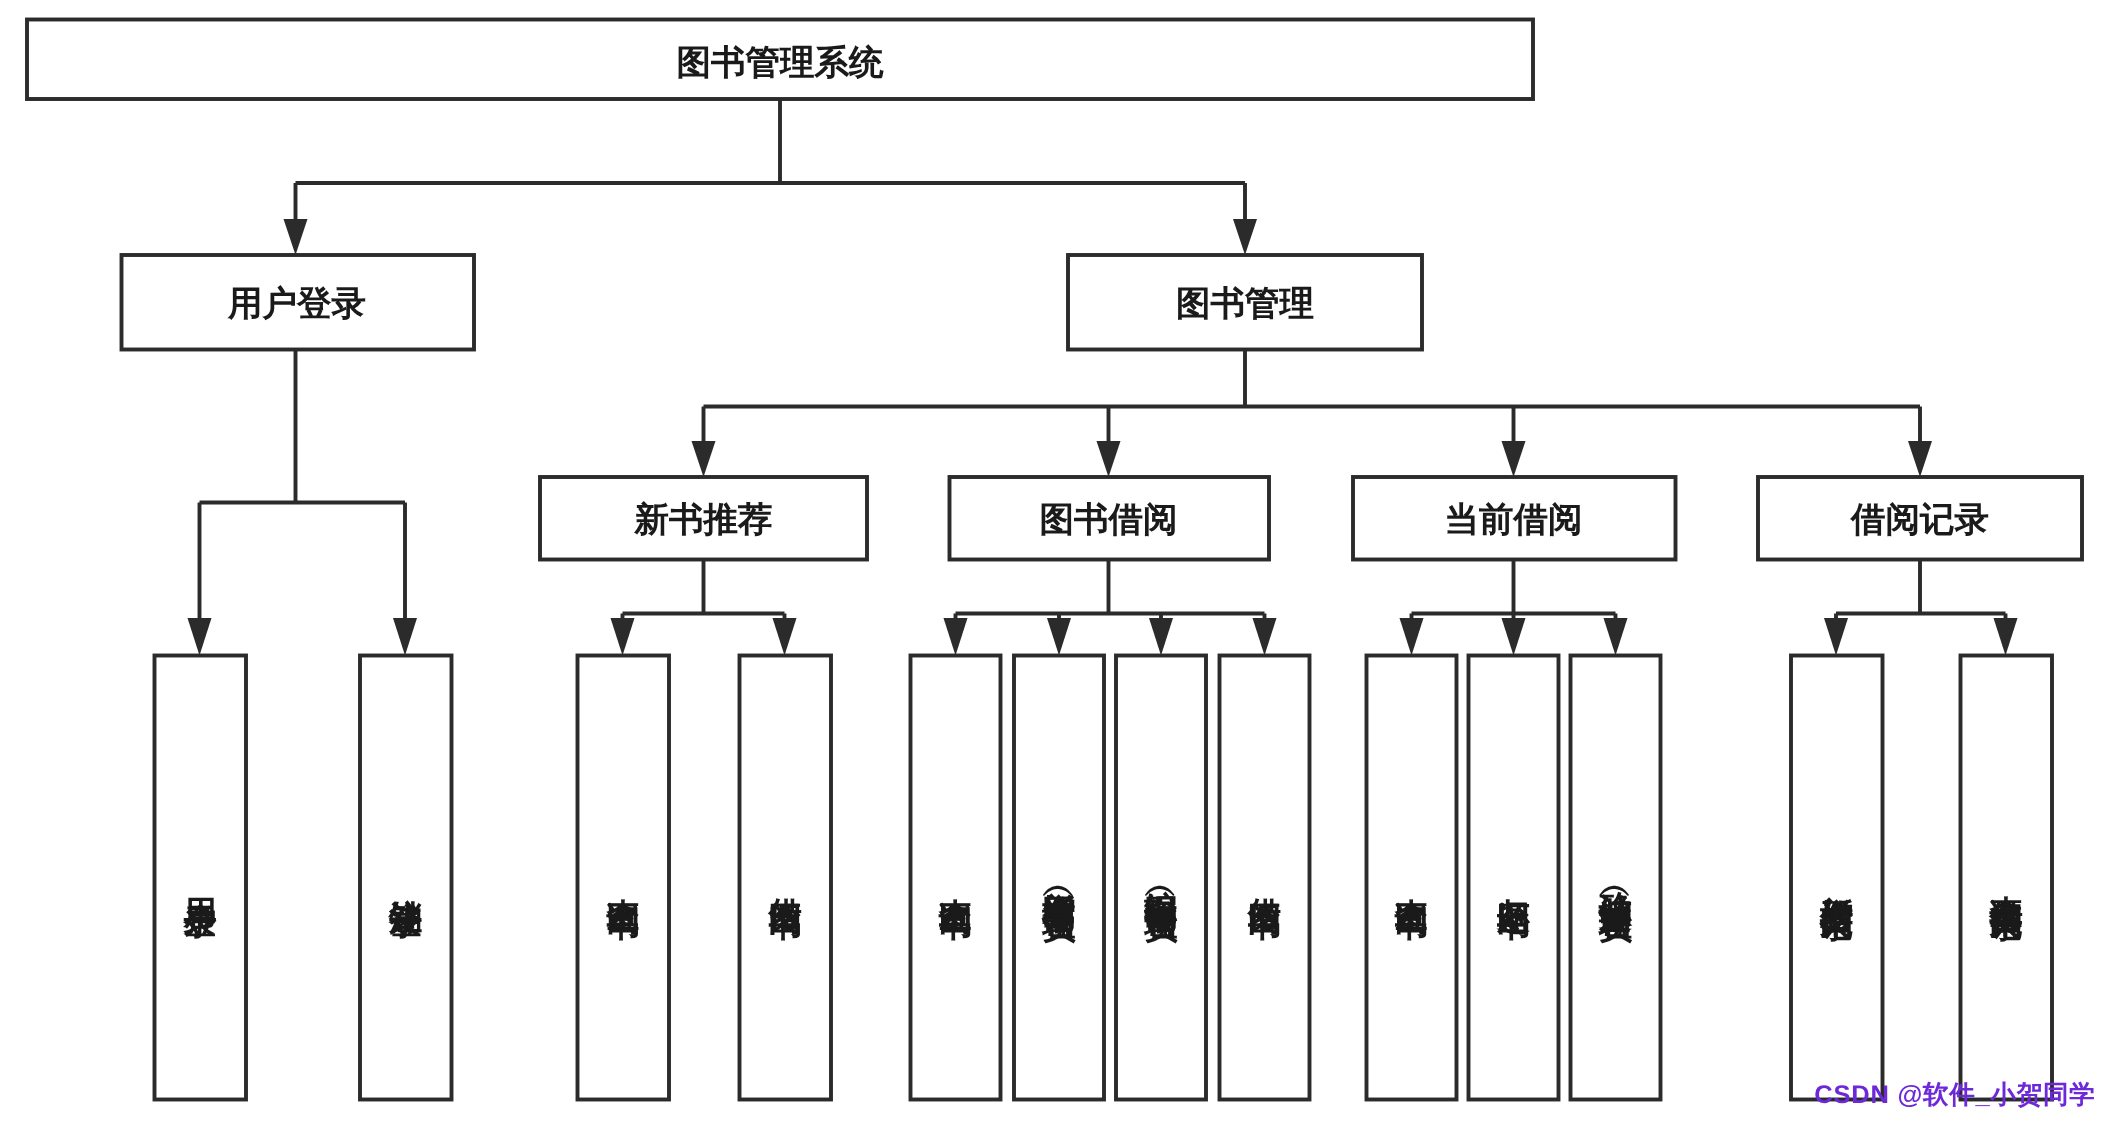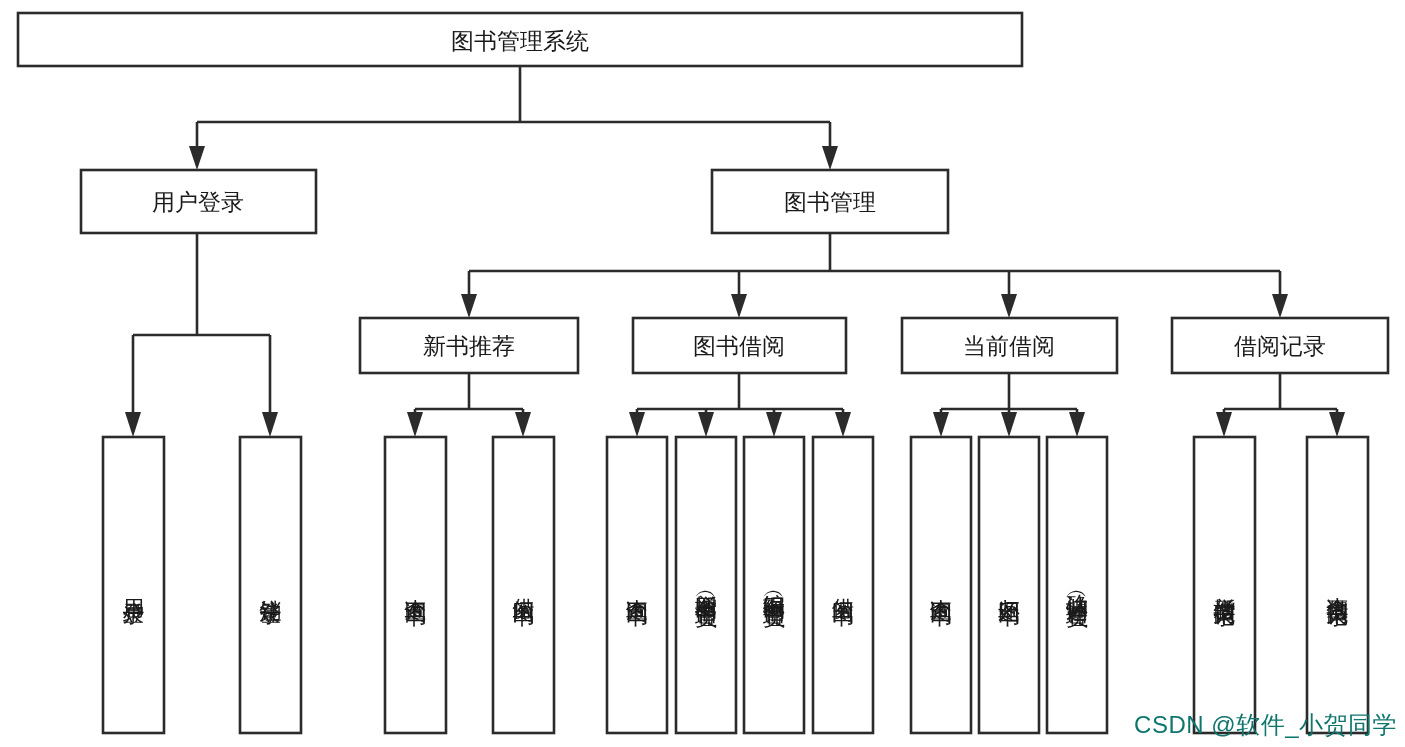--- a/index.html
+++ b/index.html
@@ -10,20 +10,21 @@
   }
   body {
     font-family: "Liberation Sans", "DejaVu Sans", sans-serif;
   }
   #diagram-root {
     position: relative;
     width: 1405px;
     height: 747px;
     overflow: hidden;
     background: #ffffff;
+    font-weight: bold;
   }
   svg.tree-canvas {
     position: absolute;
     left: 0;
     top: 0;
     width: 1405px;
     height: 747px;
     display: block;
   }
   .node-box {
@@ -69,22 +70,22 @@
     color: #1a1a1a;
     letter-spacing: 2px;
     white-space: nowrap;
     text-align: center;
   }
   .watermark {
     position: absolute;
     right: 8px;
     bottom: 6px;
     font-family: "Liberation Sans", "DejaVu Sans", sans-serif;
-    font-size: 24px;
-    color: #0f766e;
+    font-size: 17px;
+    color: #6d28d9;
     letter-spacing: 0.5px;
     white-space: nowrap;
     user-select: none;
   }
 </style>
 </head>
 <body>
 
 <div id="diagram-root">
 

